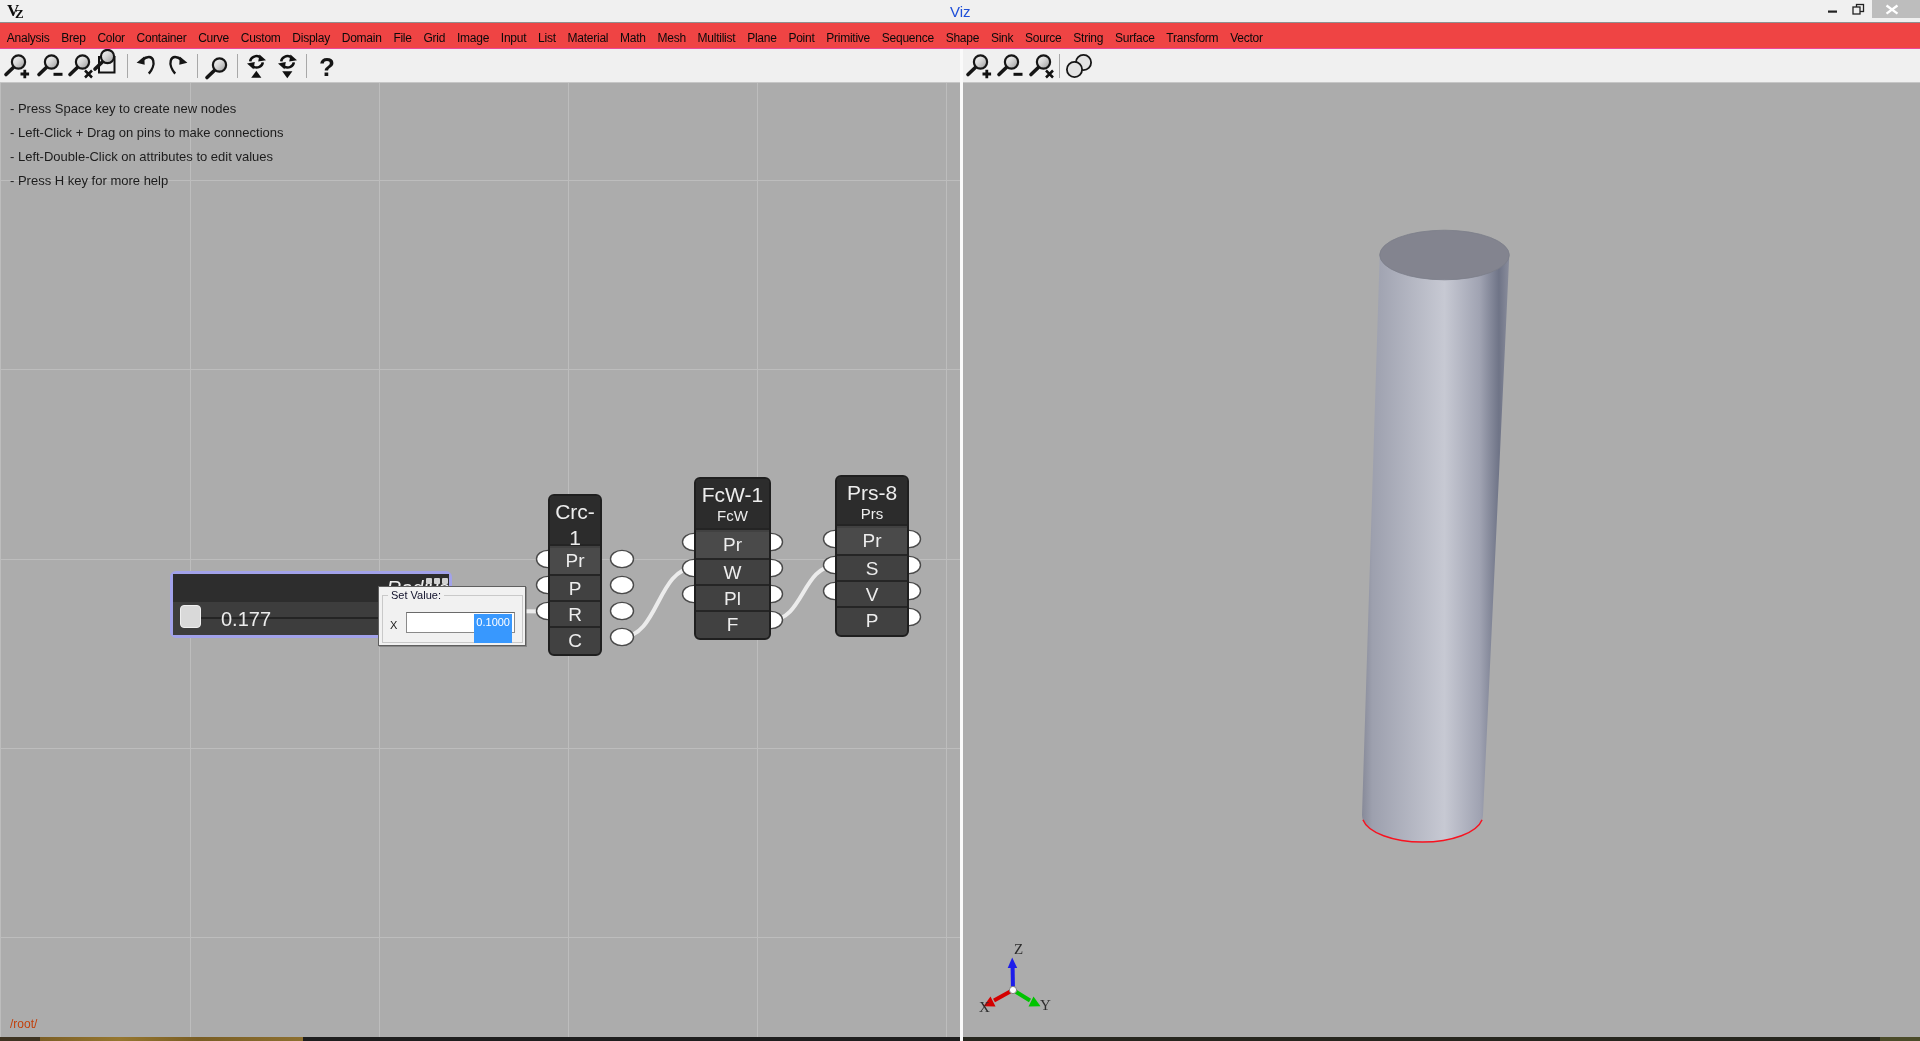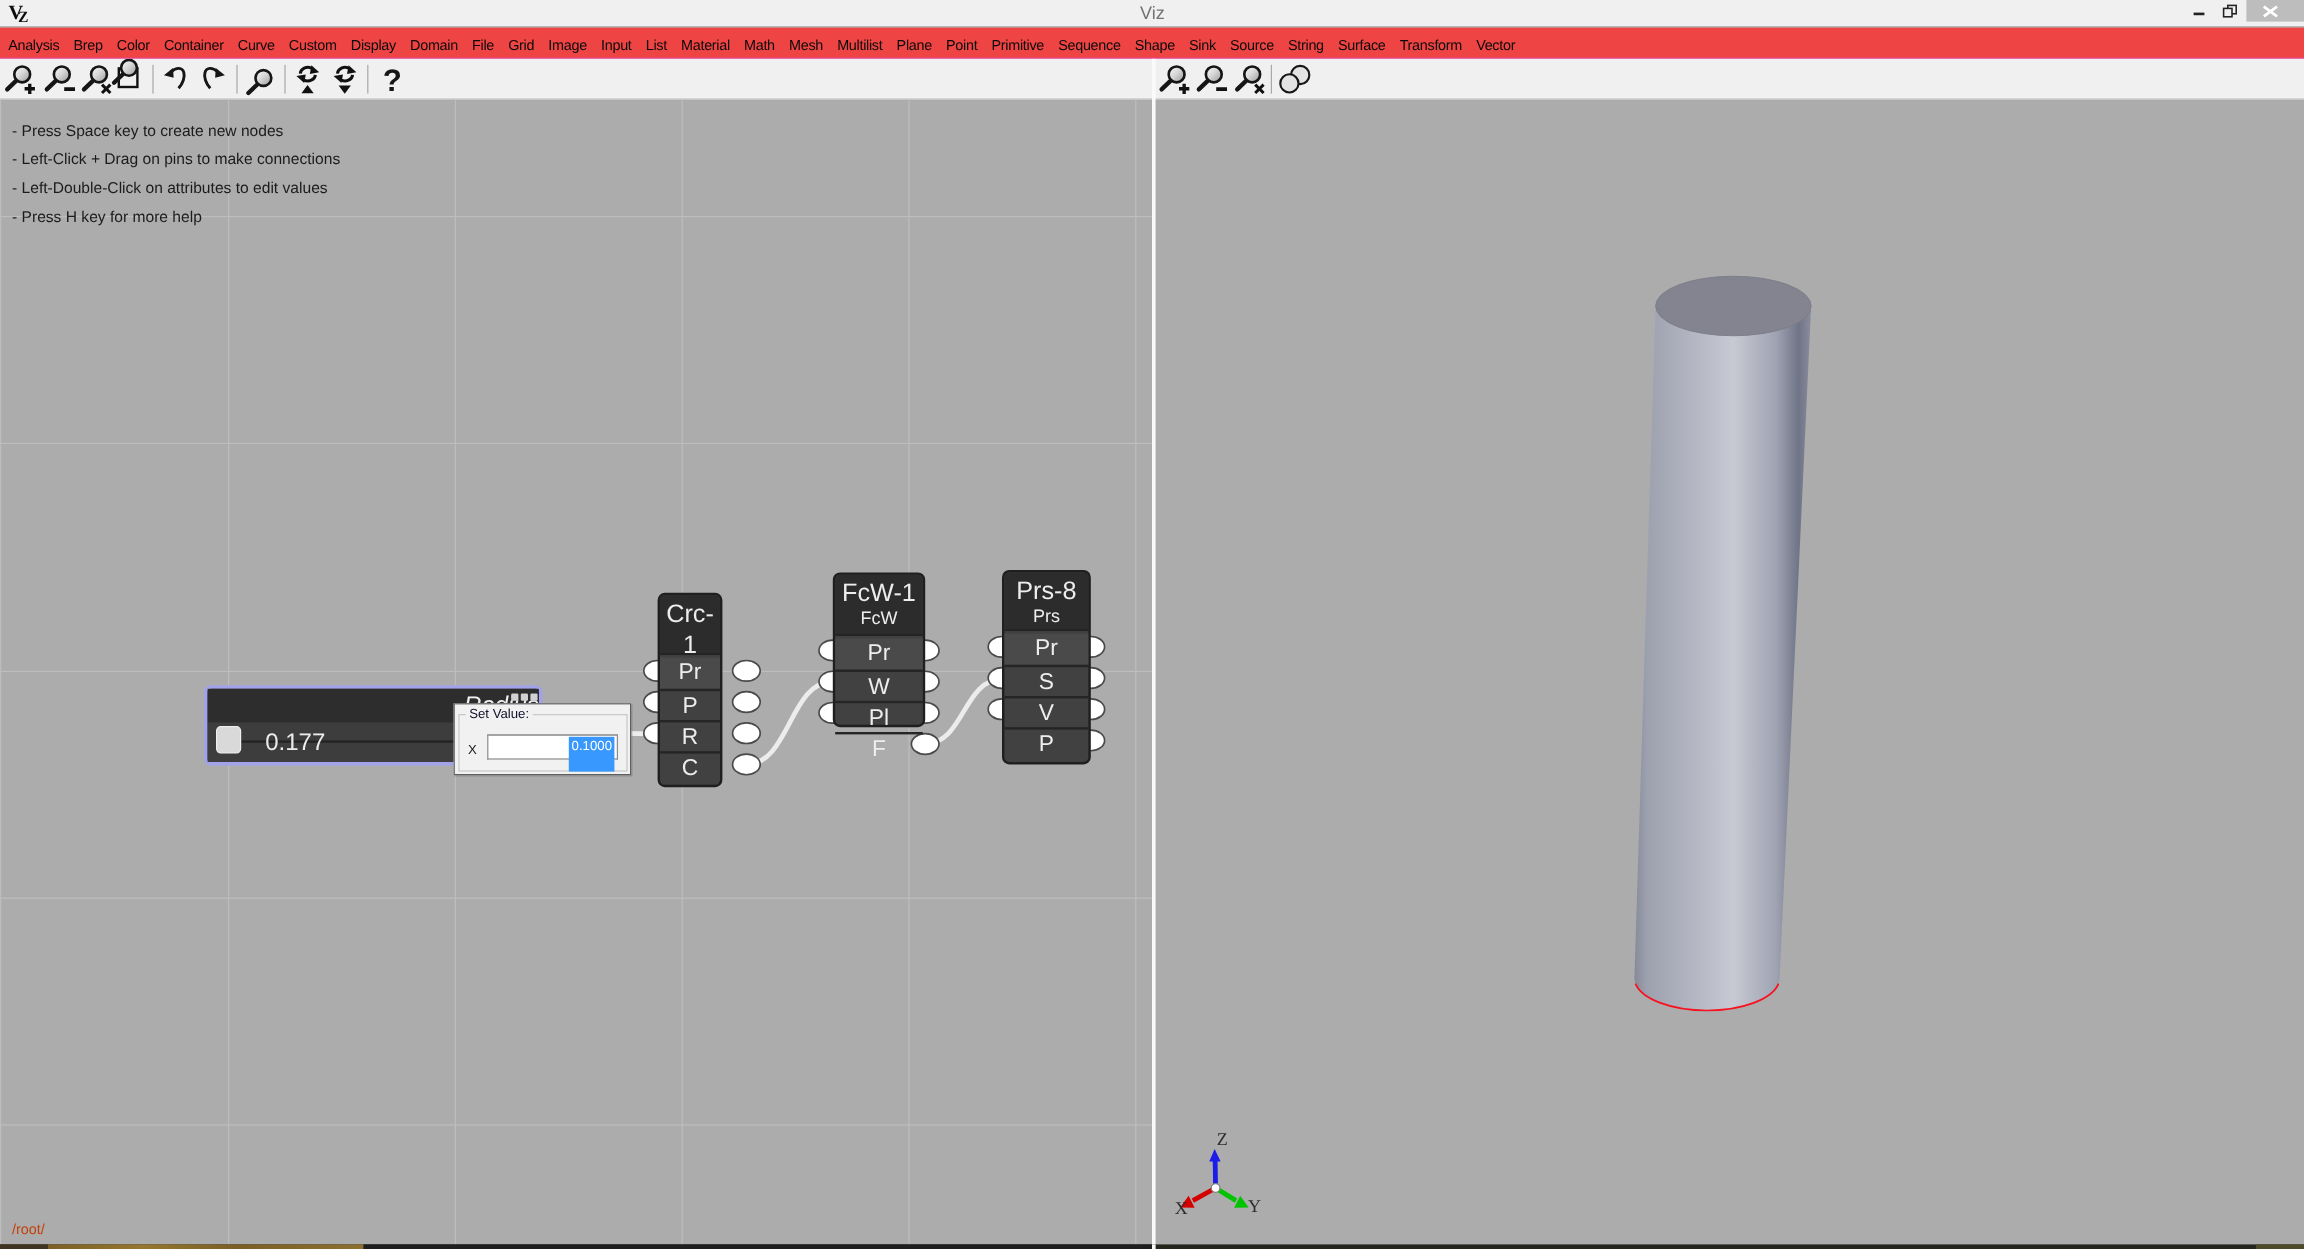--- a/index.html
+++ b/index.html
@@ -1,20 +1,20 @@
 <!DOCTYPE html>
 <html><head>
 <meta charset="utf-8">
 <style>
   html,body{margin:0;padding:0;}
   body{width:1920px;height:1041px;background:#f0f0f0;font-family:"Liberation Sans",sans-serif;overflow:hidden;position:relative;}
   .abs{position:absolute;}
   
   #titlebar{left:0;top:0;width:1920px;height:22px;background:#f0f0f0;border-bottom:1px solid #8f8f8f;}
-  #wtitle{left:950px;top:3px;font-size:15px;font-weight:400;color:#737373;}
+  #wtitle{left:950px;top:3px;font-size:15px;font-weight:400;color:#1d4ed8;}
   #logo{left:7px;top:1px;width:24px;height:21px;font-family:"Liberation Serif",serif;color:#0d0d0d;}
   #logo .v{position:absolute;left:0;top:0;font-size:17px;font-weight:bold;}
   #logo .z{position:absolute;left:8px;top:5px;font-size:13px;font-weight:bold;}
   #btn-close{left:1872px;top:0;width:48px;height:18px;background:#bdbdbd;}
   
   #menubar{left:0;top:23px;width:1920px;height:25px;background:#ef4444;border-bottom:4px solid #ec4899;white-space:nowrap;padding-left:0.9px;}
   #menubar span{display:inline-block;padding:0 5.9px;font-size:12px;letter-spacing:-0.25px;color:#0a0a0a;line-height:31px;}
   
   #toolbar{left:0;top:49px;width:1920px;height:33px;background:#f0f0f0;border-bottom:1px solid #c6c6c6;}
   .tsep{position:absolute;top:5px;width:1px;height:24px;background:#a8a8a8;}
@@ -179,21 +179,21 @@
 <div class="node" id="ncrc" style="left:548px;top:494px;width:54px;height:162px;">
   <div class="nhead" style="height:50px">
       <div class="nt1">Crc-1</div>
       <div class="nt2">Crc</div>
     </div>
   <div class="nrow first" style="top:52px">Pr</div>
   <div class="nrow" style="top:78px">P</div>
   <div class="nrow" style="top:104px">R</div>
   <div class="nrow" style="top:130px">C</div>
 </div>
-<div class="node" id="nfcw" style="left:694px;top:477px;width:77px;height:129px;">
+<div class="node" id="nfcw" style="left:694px;top:477px;width:77px;height:163px;">
   <div class="nhead" style="height:51px">
       <div class="nt1">FcW-1</div>
       <div class="nt2">FcW</div>
     </div>
   <div class="nrow first" style="top:53px">Pr</div>
   <div class="nrow" style="top:79px">W</div>
   <div class="nrow" style="top:105px">Pl</div>
   <div class="nrow" style="top:131px">F</div>
 </div>
 <div class="node" id="nprs" style="left:835px;top:475px;width:74px;height:162px;">

